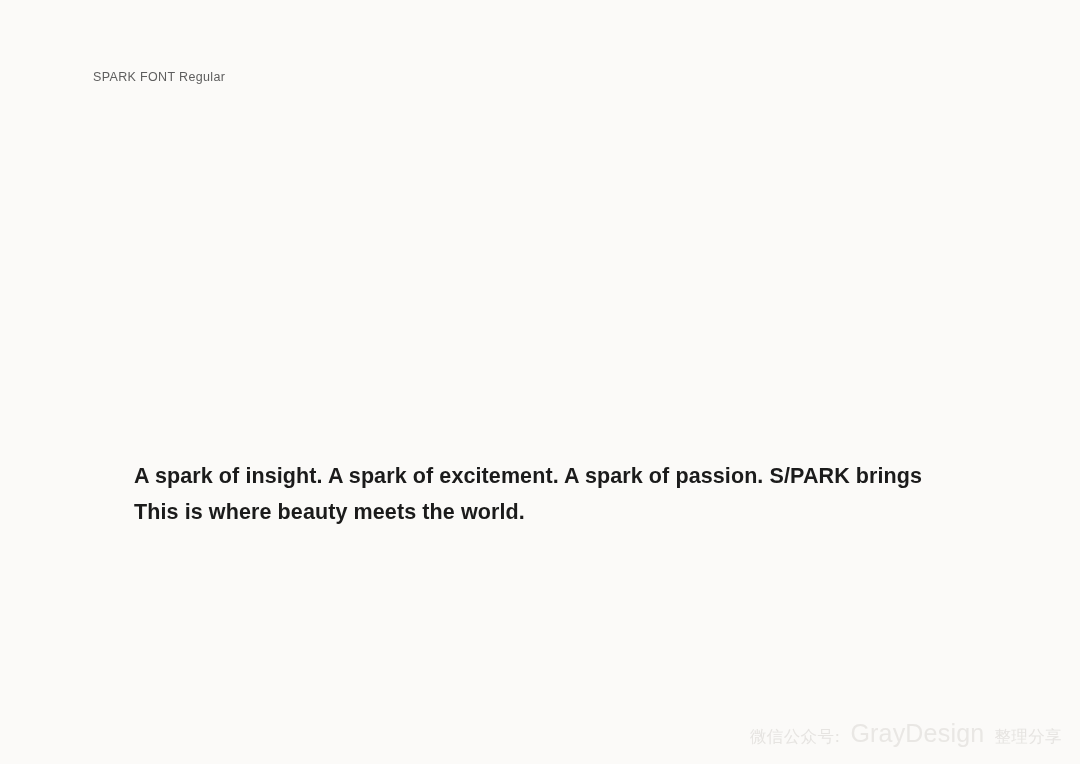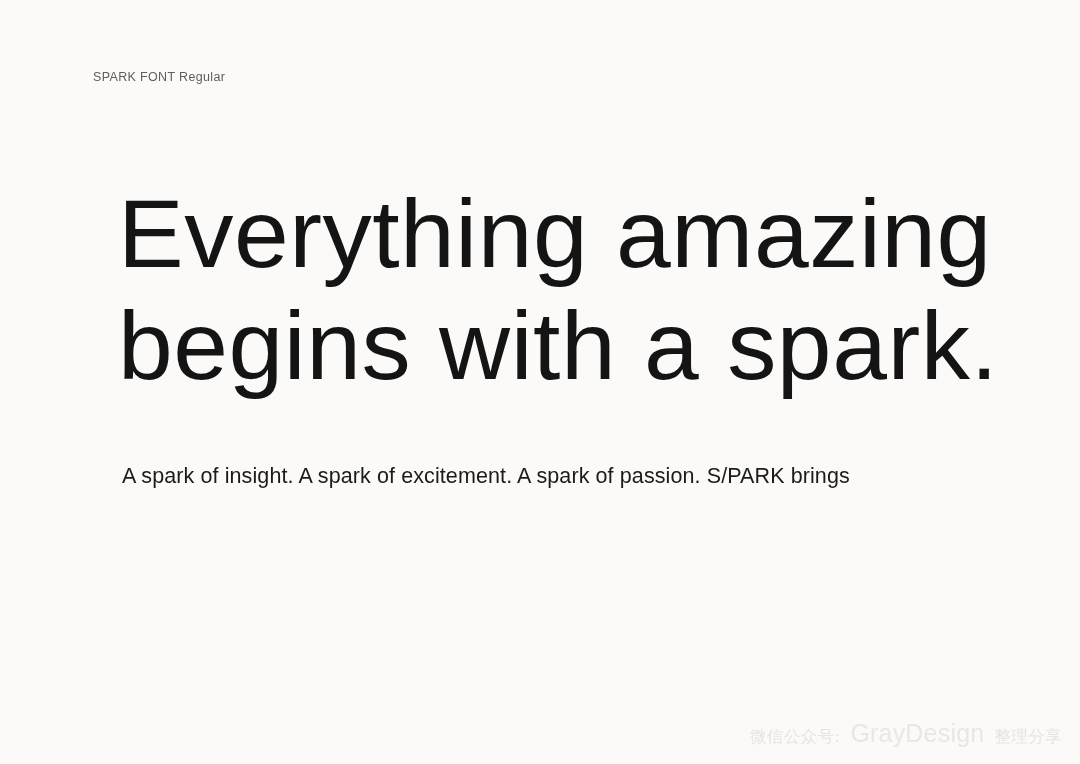--- a/index.html
+++ b/index.html
@@ -59,25 +59,26 @@
   
   .body-block {
     position: absolute;
     left: 122px;
     top: 458px;
     width: 880px;
   }
   .body-line {
     font-family: "Liberation Sans", sans-serif;
     font-size: 21.5px;
-    font-weight: 400;
+    font-weight: 700;
     line-height: 36.3px;
     letter-spacing: 0.1px;
     color: #1b1b1b;
     white-space: nowrap;
+    margin-left: 12px;
   }
 
   
   .watermark {
     position: absolute;
     right: 18px;
     bottom: 16px;
     display: flex;
     align-items: baseline;
     gap: 10px;
@@ -105,27 +106,24 @@
     letter-spacing: 0.4px;
   }
 </style>
 </head>
 <body>
 
 <div class="page">
 
   <div class="specimen-label">SPARK FONT Regular</div>
 
-  <div class="headline-block">
-    <div class="headline-line">Everything amazing</div>
-    <div class="headline-line">begins with a spark.</div>
-  </div>
 
   <div class="body-block">
     <div class="body-line">A spark of insight. A spark of excitement. A spark of passion. S/PARK brings</div>
+    <div class="body-line">This is where beauty meets the world.</div>
   </div>
 
   <div class="watermark">
     <span class="wm-prefix">微信公众号:</span>
     <span class="wm-brand">GrayDesign</span>
     <span class="wm-suffix">整理分享</span>
   </div>
 
 </div>
 

